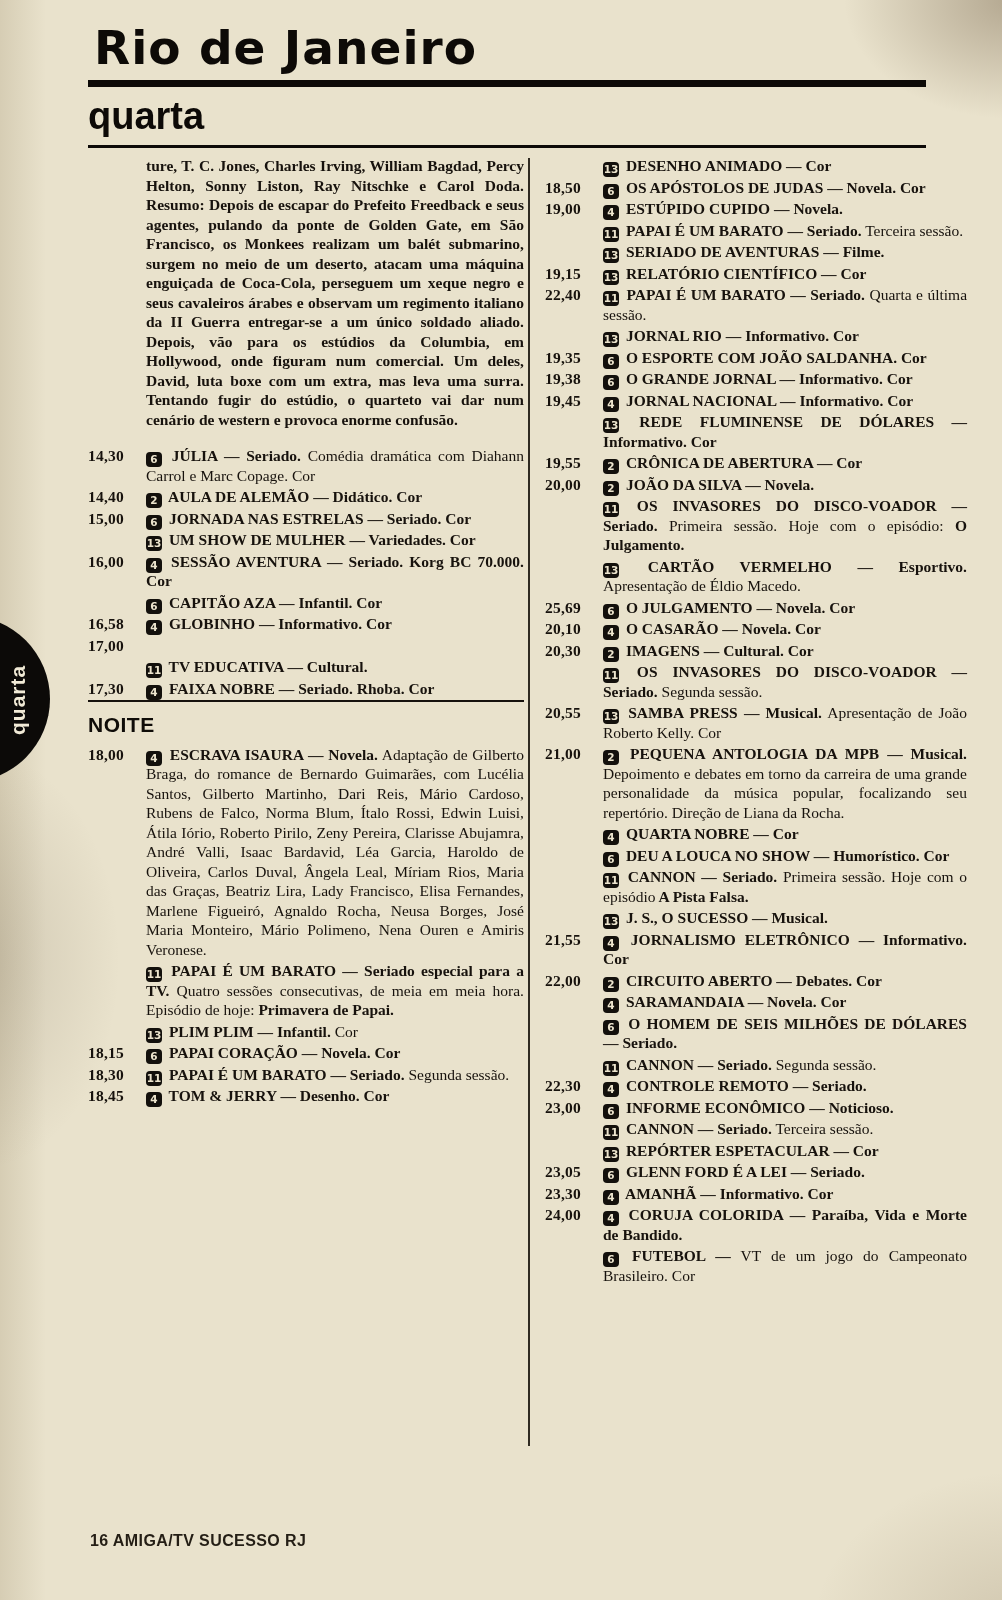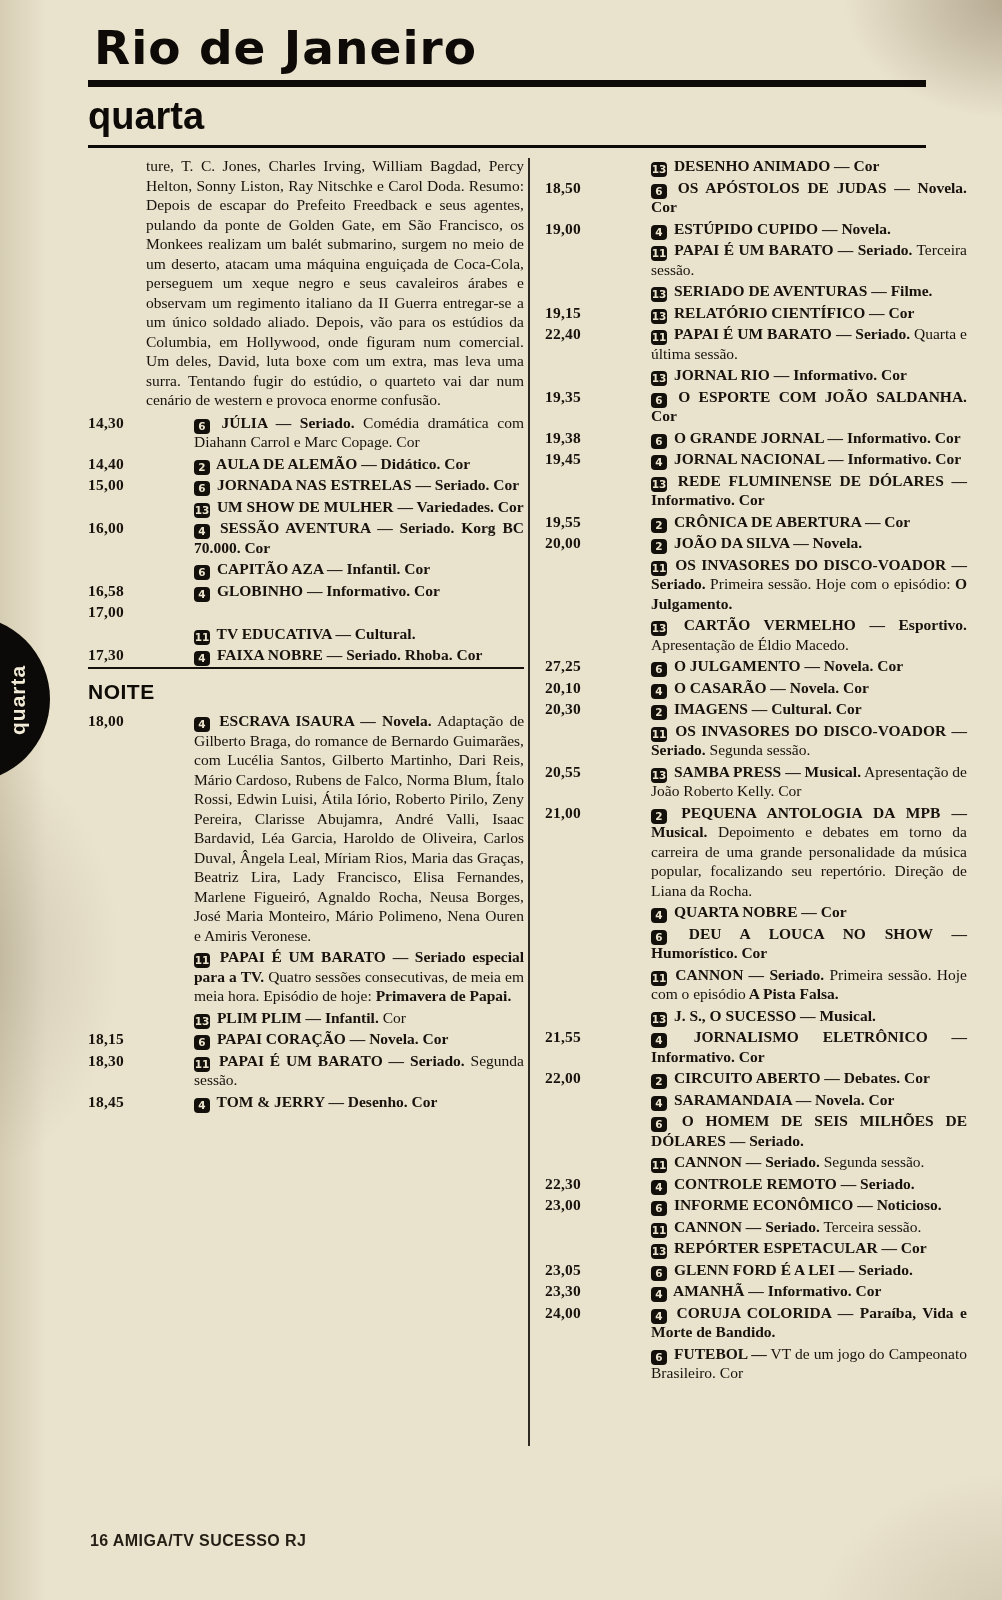--- a/index.html
+++ b/index.html
@@ -38,23 +38,23 @@
     writing-mode:vertical-rl; transform:rotate(180deg);
     color:#f1ead6; font-family:"Liberation Sans", sans-serif;
     font-weight:700; font-size:21px; letter-spacing:1px;
   }
   
   .col{ position:absolute; top:156px; font-size:15.5px; line-height:19.5px; }
   .col-left{ left:88px;  width:436px; }
   .col-right{ left:545px; width:422px; }
   .v-divider{ position:absolute; left:528px; top:158px; width:1.5px; height:1288px; background:#2f2a21; }
   .intro{
-    margin:0 0 3px 58px; text-align:justify;
-  }
-  .entry{ display:flex; margin:0 0 2px 0;gap:48px; }
+    margin:0 0 17px 58px; text-align:justify;font-weight:bold;
+  }
+  .entry{ display:flex; margin:0 0 2px 0; }
   .time{
     flex:none; width:58px; font-weight:700; letter-spacing:.2px;
   }
   .body{ flex:1; text-align:justify; }
   .body b{ font-weight:700; }
   .badge{
     display:inline-flex; align-items:center; justify-content:center;
     width:16px; height:15px; border-radius:4px;
     background:#13100c; color:#ece4cd;
     font-family:"DejaVu Sans", sans-serif; font-weight:700; font-size:10.5px;
@@ -222,21 +222,21 @@
         </div>
         <div class="entry">
           <span class="time"></span>
           <span class="body"><span class="badge">11</span><b> OS INVASORES DO DISCO-VOADOR — Seriado.</b><span> Primeira sessão. Hoje com o episódio:</span><b> O Julgamento.</b></span>
         </div>
         <div class="entry">
           <span class="time"></span>
           <span class="body"><span class="badge">13</span><b> CARTÃO VERMELHO — Esportivo.</b><span> Apresentação de Éldio Macedo.</span></span>
         </div>
         <div class="entry">
-          <span class="time">27,25</span>
+          <span class="time">25,69</span>
           <span class="body"><span class="badge">6</span><b> O JULGAMENTO — Novela. Cor</b></span>
         </div>
         <div class="entry">
           <span class="time">20,10</span>
           <span class="body"><span class="badge">4</span><b> O CASARÃO — Novela. Cor</b></span>
         </div>
         <div class="entry">
           <span class="time">20,30</span>
           <span class="body"><span class="badge">2</span><b> IMAGENS — Cultural. Cor</b></span>
         </div>

